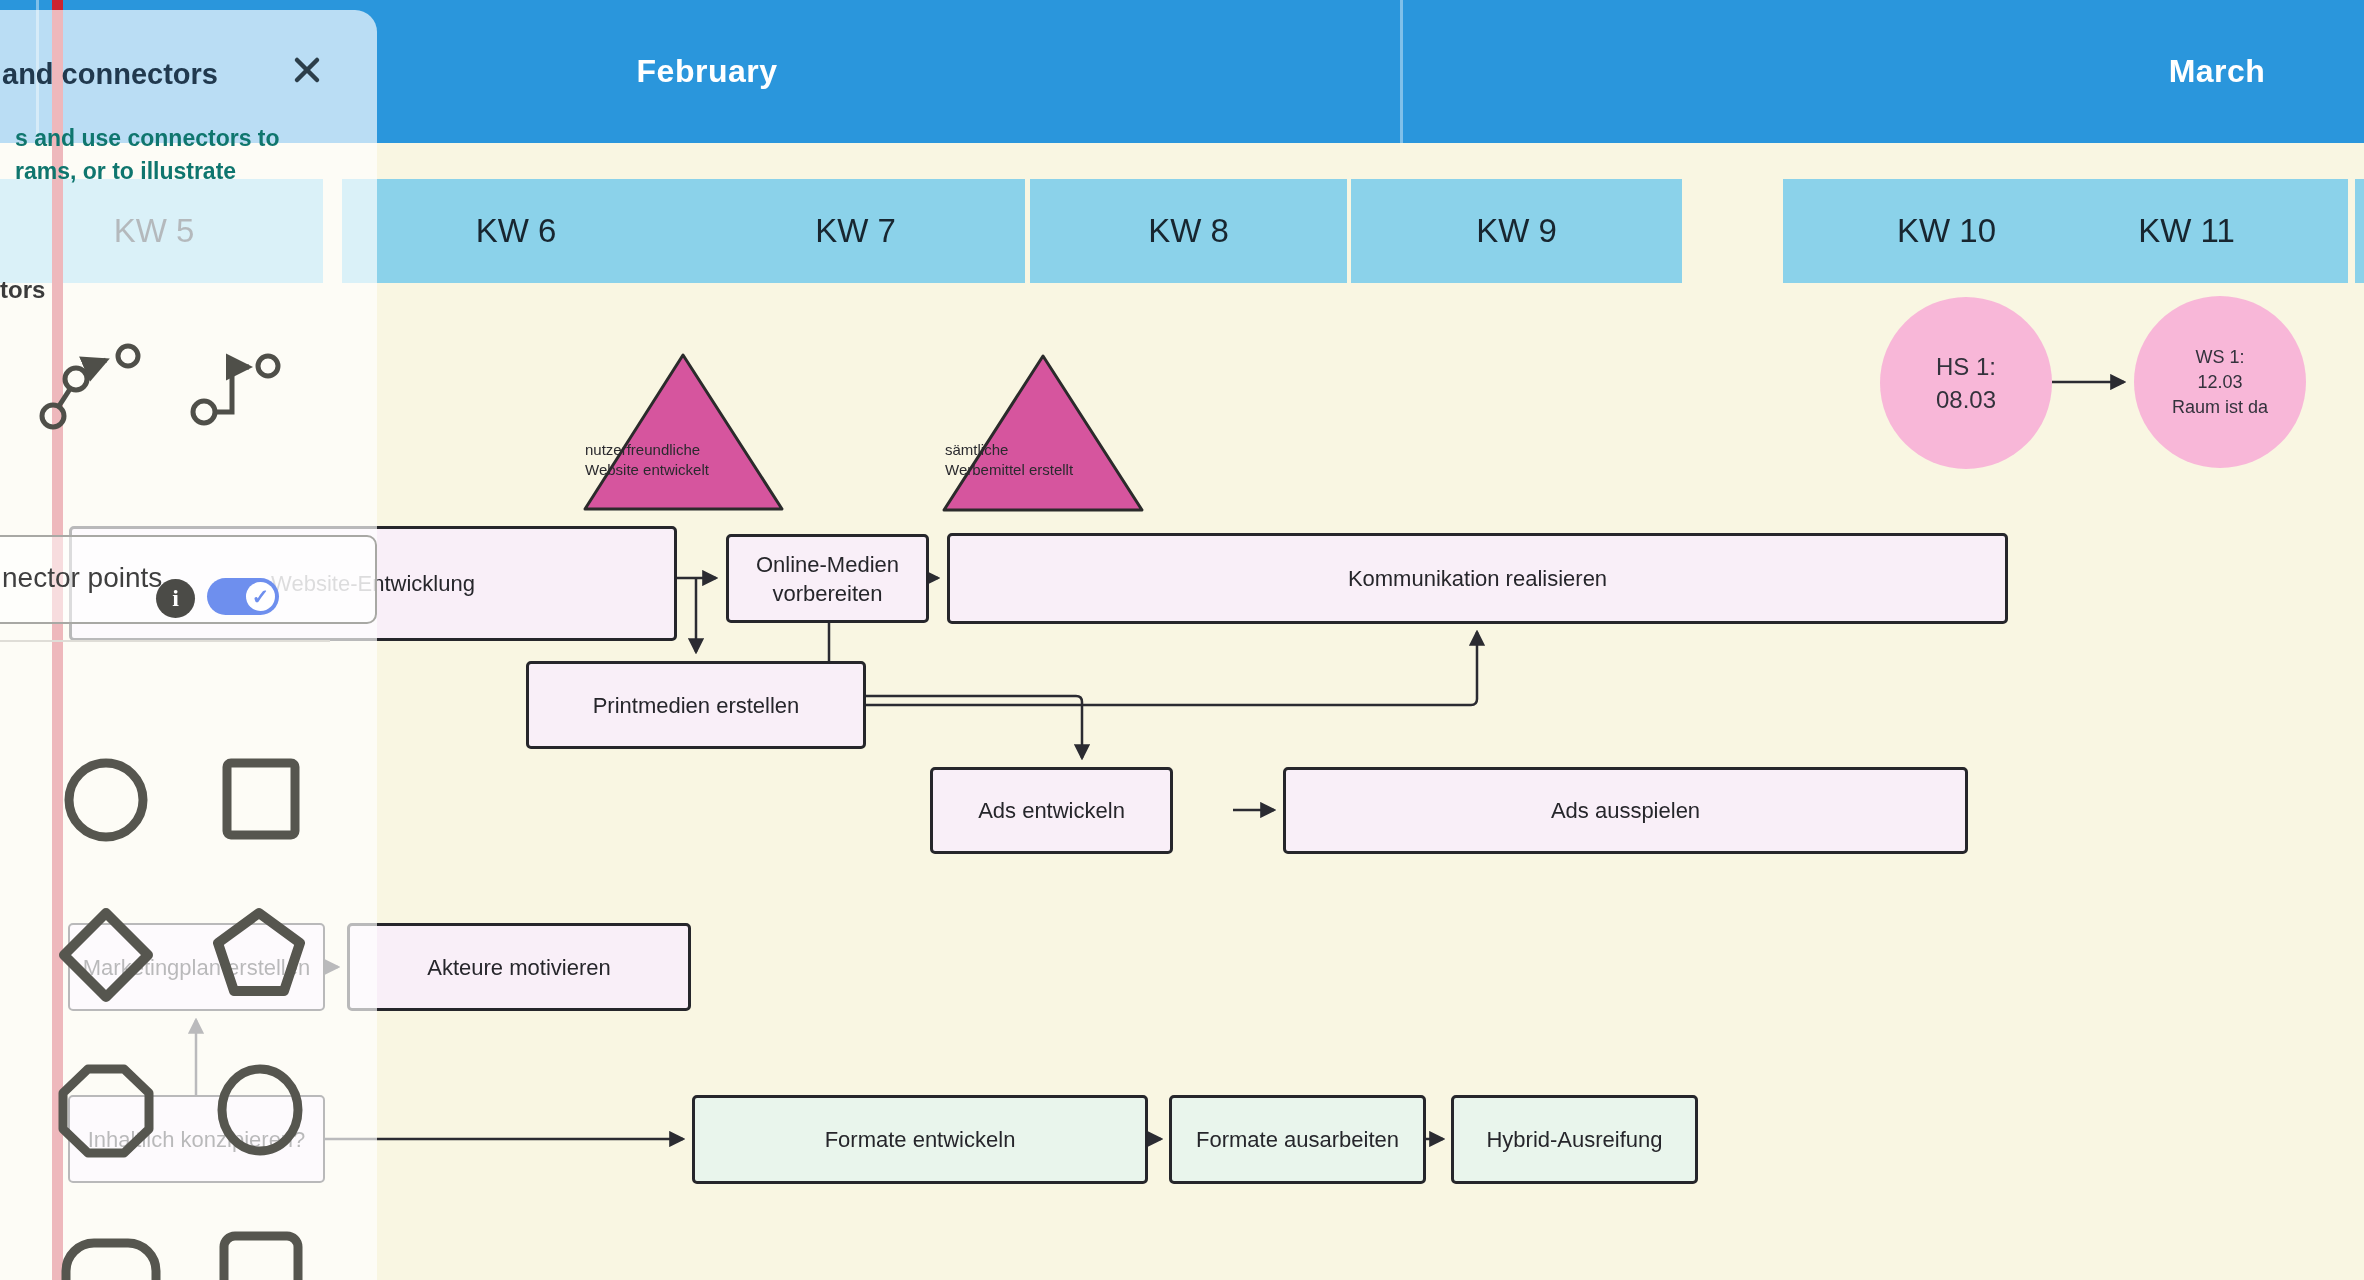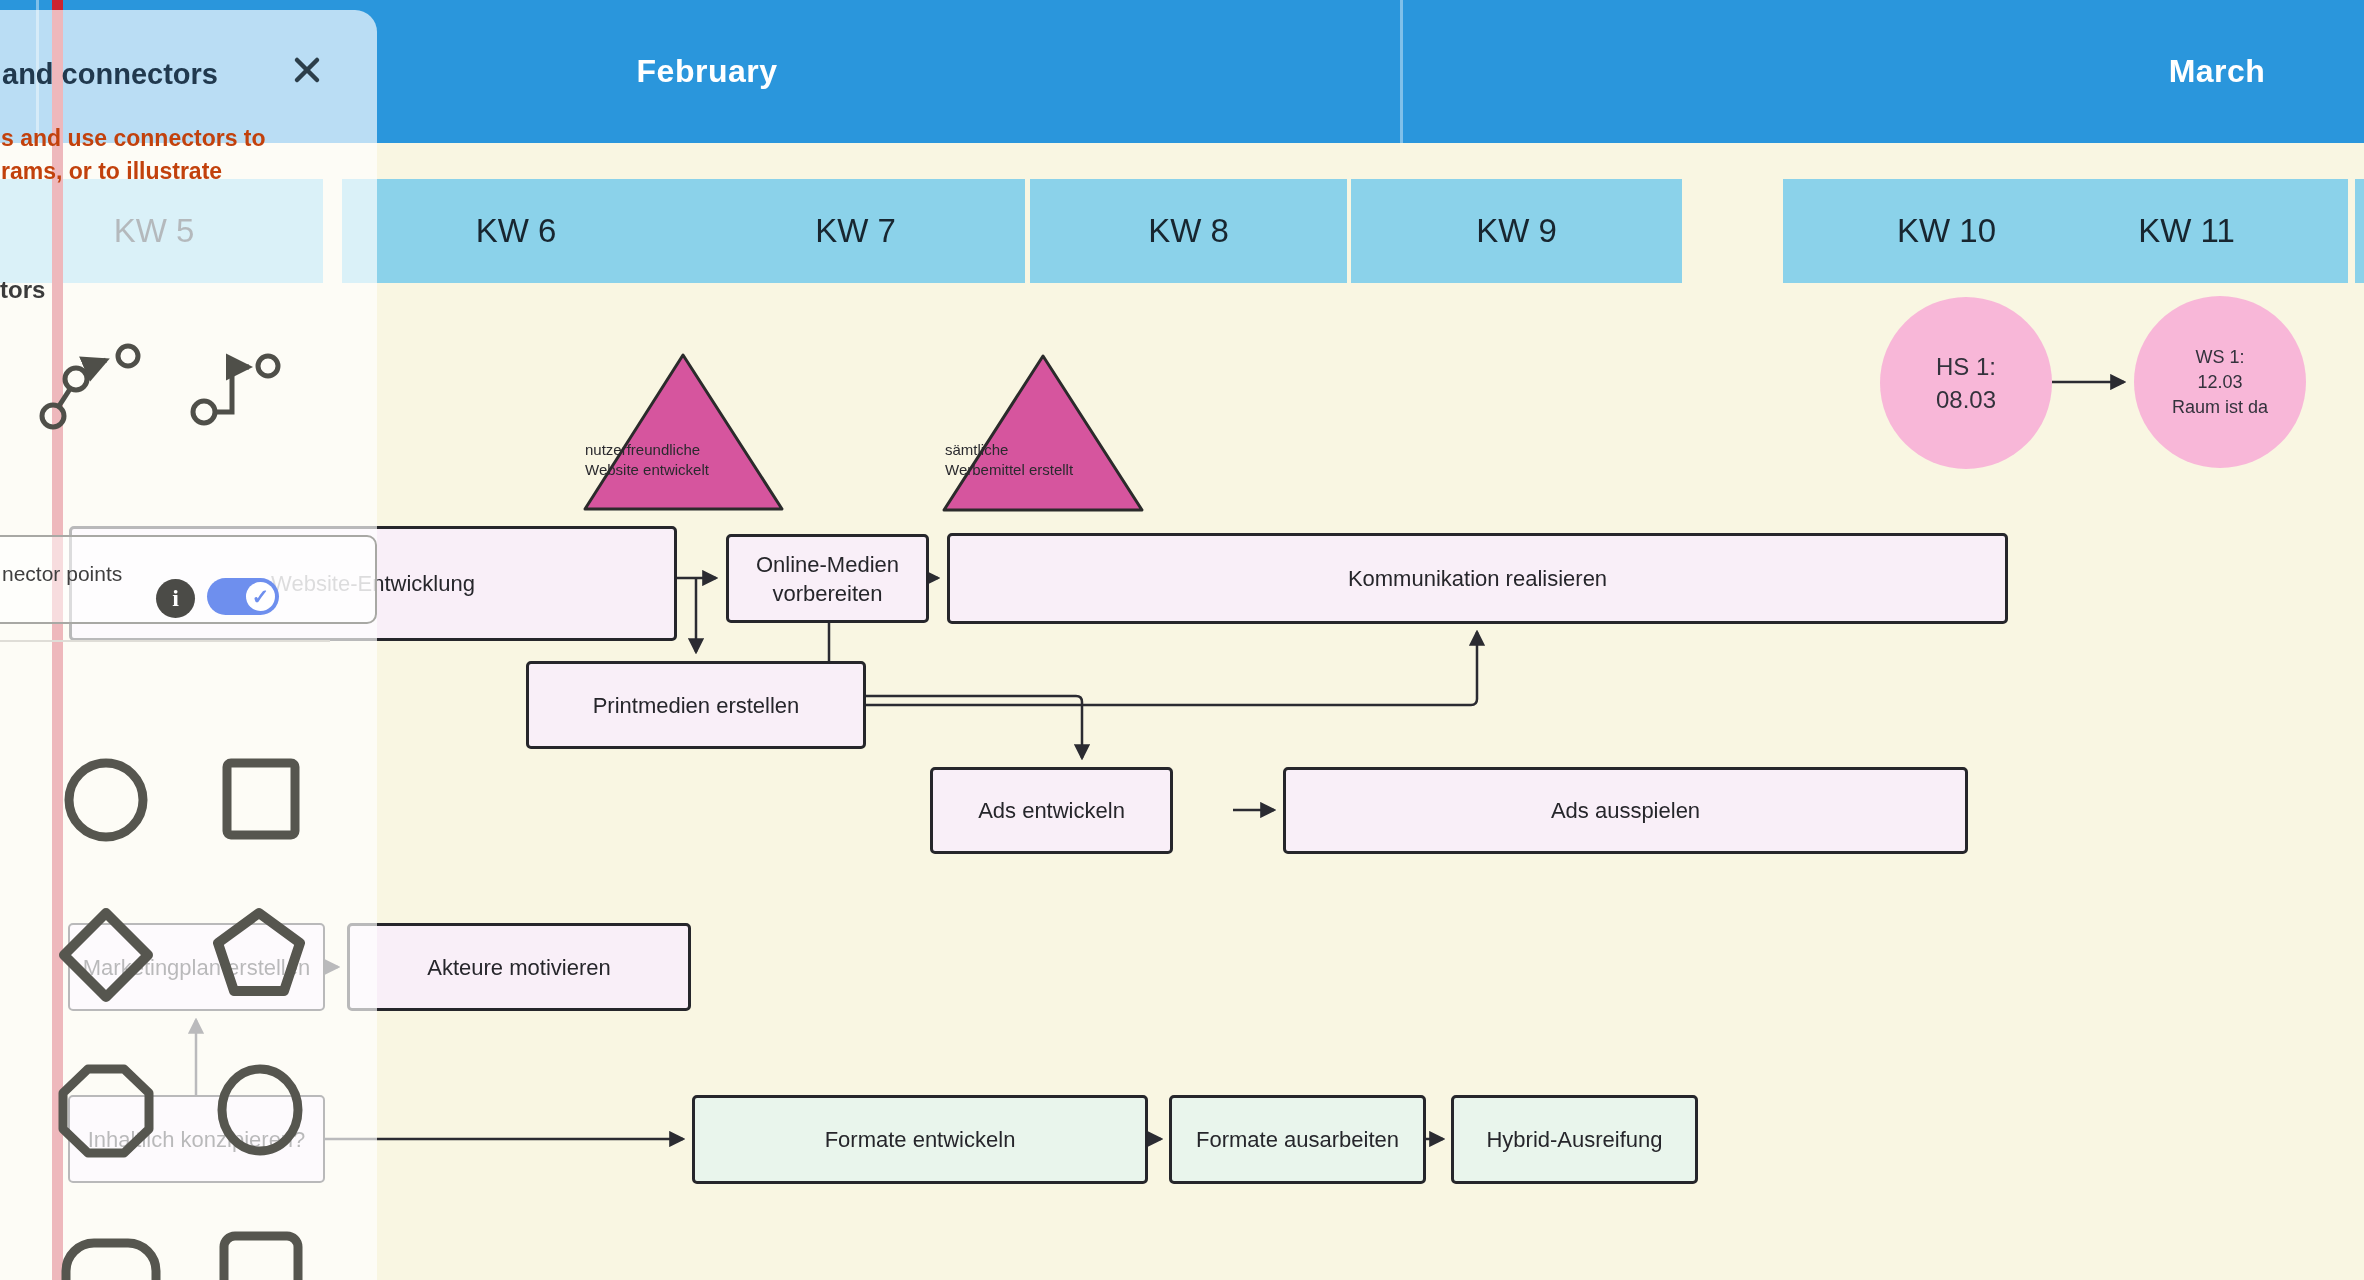--- a/index.html
+++ b/index.html
@@ -28,30 +28,30 @@
     color:#33323c;white-space:pre-line;}
   .tri-label{text-align:left;font-size:15px;line-height:20px;color:#2a2a2e;white-space:pre-line;}
   
   #red-line{left:52px;top:0;width:11px;height:1280px;background:var(--red-line,#cb2430);z-index:50;}
   
   #panel-overlay{left:0;top:10px;width:377px;height:1270px;z-index:60;
     background:rgba(255,255,255,.68);border-top-right-radius:22px;}
   .panel-content{z-index:61;}
   #panel-title{left:2px;top:58px;font-size:29px;font-weight:bold;color:#21394e;}
   #panel-close{left:293px;top:56px;width:28px;height:28px;cursor:pointer;}
-  .panel-desc{left:1px;width:372px;font-size:23px;font-weight:600;color:#c2410c;line-height:33px;}
+  .panel-desc{left:15px;width:372px;font-size:23px;font-weight:600;color:#0f766e;line-height:33px;}
   #panel-desc-1{top:122px;}
   #panel-desc-2{top:155px;}
   #panel-section-label{left:0;top:276px;font-size:24px;font-weight:bold;color:#3b3b3b;}
   #panel-divider{left:0;top:640px;width:330px;height:2px;background:#dfddd7;}
   
   #tooltip{left:-60px;top:535px;width:437px;height:89px;z-index:62;
     box-sizing:border-box;background:rgba(255,255,255,.5);
     border:2px solid #a8a8a4;border-radius:10px;}
-  #tooltip-label{position:absolute;left:60px;top:25px;font-size:21px;color:#3f3f3f;}
+  #tooltip-label{position:absolute;left:60px;top:25px;font-size:28px;color:#3f3f3f;}
   #info-icon{position:absolute;left:214px;top:42px;width:39px;height:39px;border-radius:50%;
     background:#4b4b47;color:#fff;display:flex;align-items:center;justify-content:center;
     font-family:"Liberation Serif",serif;font-weight:bold;font-size:24px;}
   #toggle{position:absolute;left:265px;top:41px;width:72px;height:37px;border-radius:19px;
     background:var(--toggle-blue,#6e8fee);cursor:pointer;}
   #toggle-knob{position:absolute;right:4px;top:4px;width:29px;height:29px;border-radius:50%;
     background:#fff;display:flex;align-items:center;justify-content:center;
     color:var(--toggle-blue,#6e8fee);font-size:21px;font-weight:bold;}
   svg{display:block;}
 </style>

